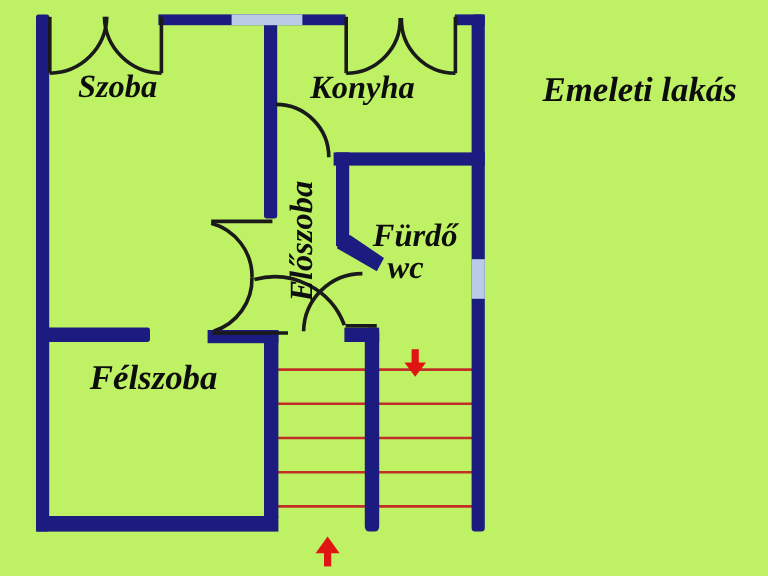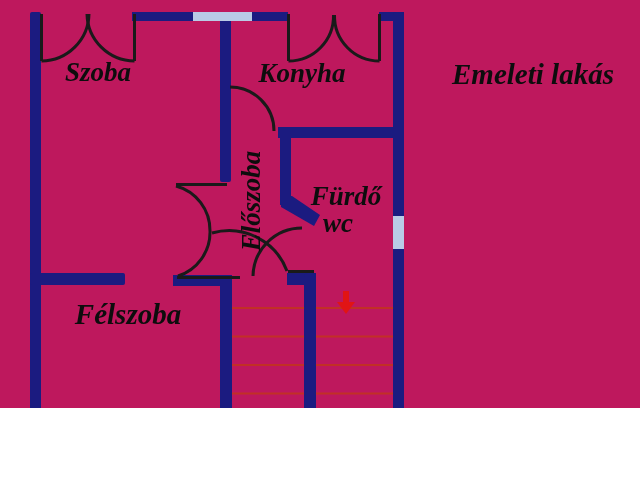--- a/index.html
+++ b/index.html
@@ -1,16 +1,16 @@
 <!DOCTYPE html>
 <html><head>
 <meta charset="utf-8">
 <style>
   html,body{margin:0;padding:0;background:#ffffff;}
-  .stage{position:relative;width:640px;height:408px;background:#be185d;overflow:hidden;
+  .stage{position:relative;width:640px;height:480px;background:#bef264;overflow:hidden;
          font-family:"Liberation Serif","DejaVu Serif",serif;}
   svg{display:block;}
   .room-label{font-family:"Liberation Serif","DejaVu Serif",serif;
               font-style:italic;font-weight:bold;fill:#0d0d0d;}
   .plan-title{font-family:"Liberation Serif","DejaVu Serif",serif;
               font-style:italic;font-weight:bold;fill:#0d0d0d;}
 </style>
 </head>
 <body>
 

